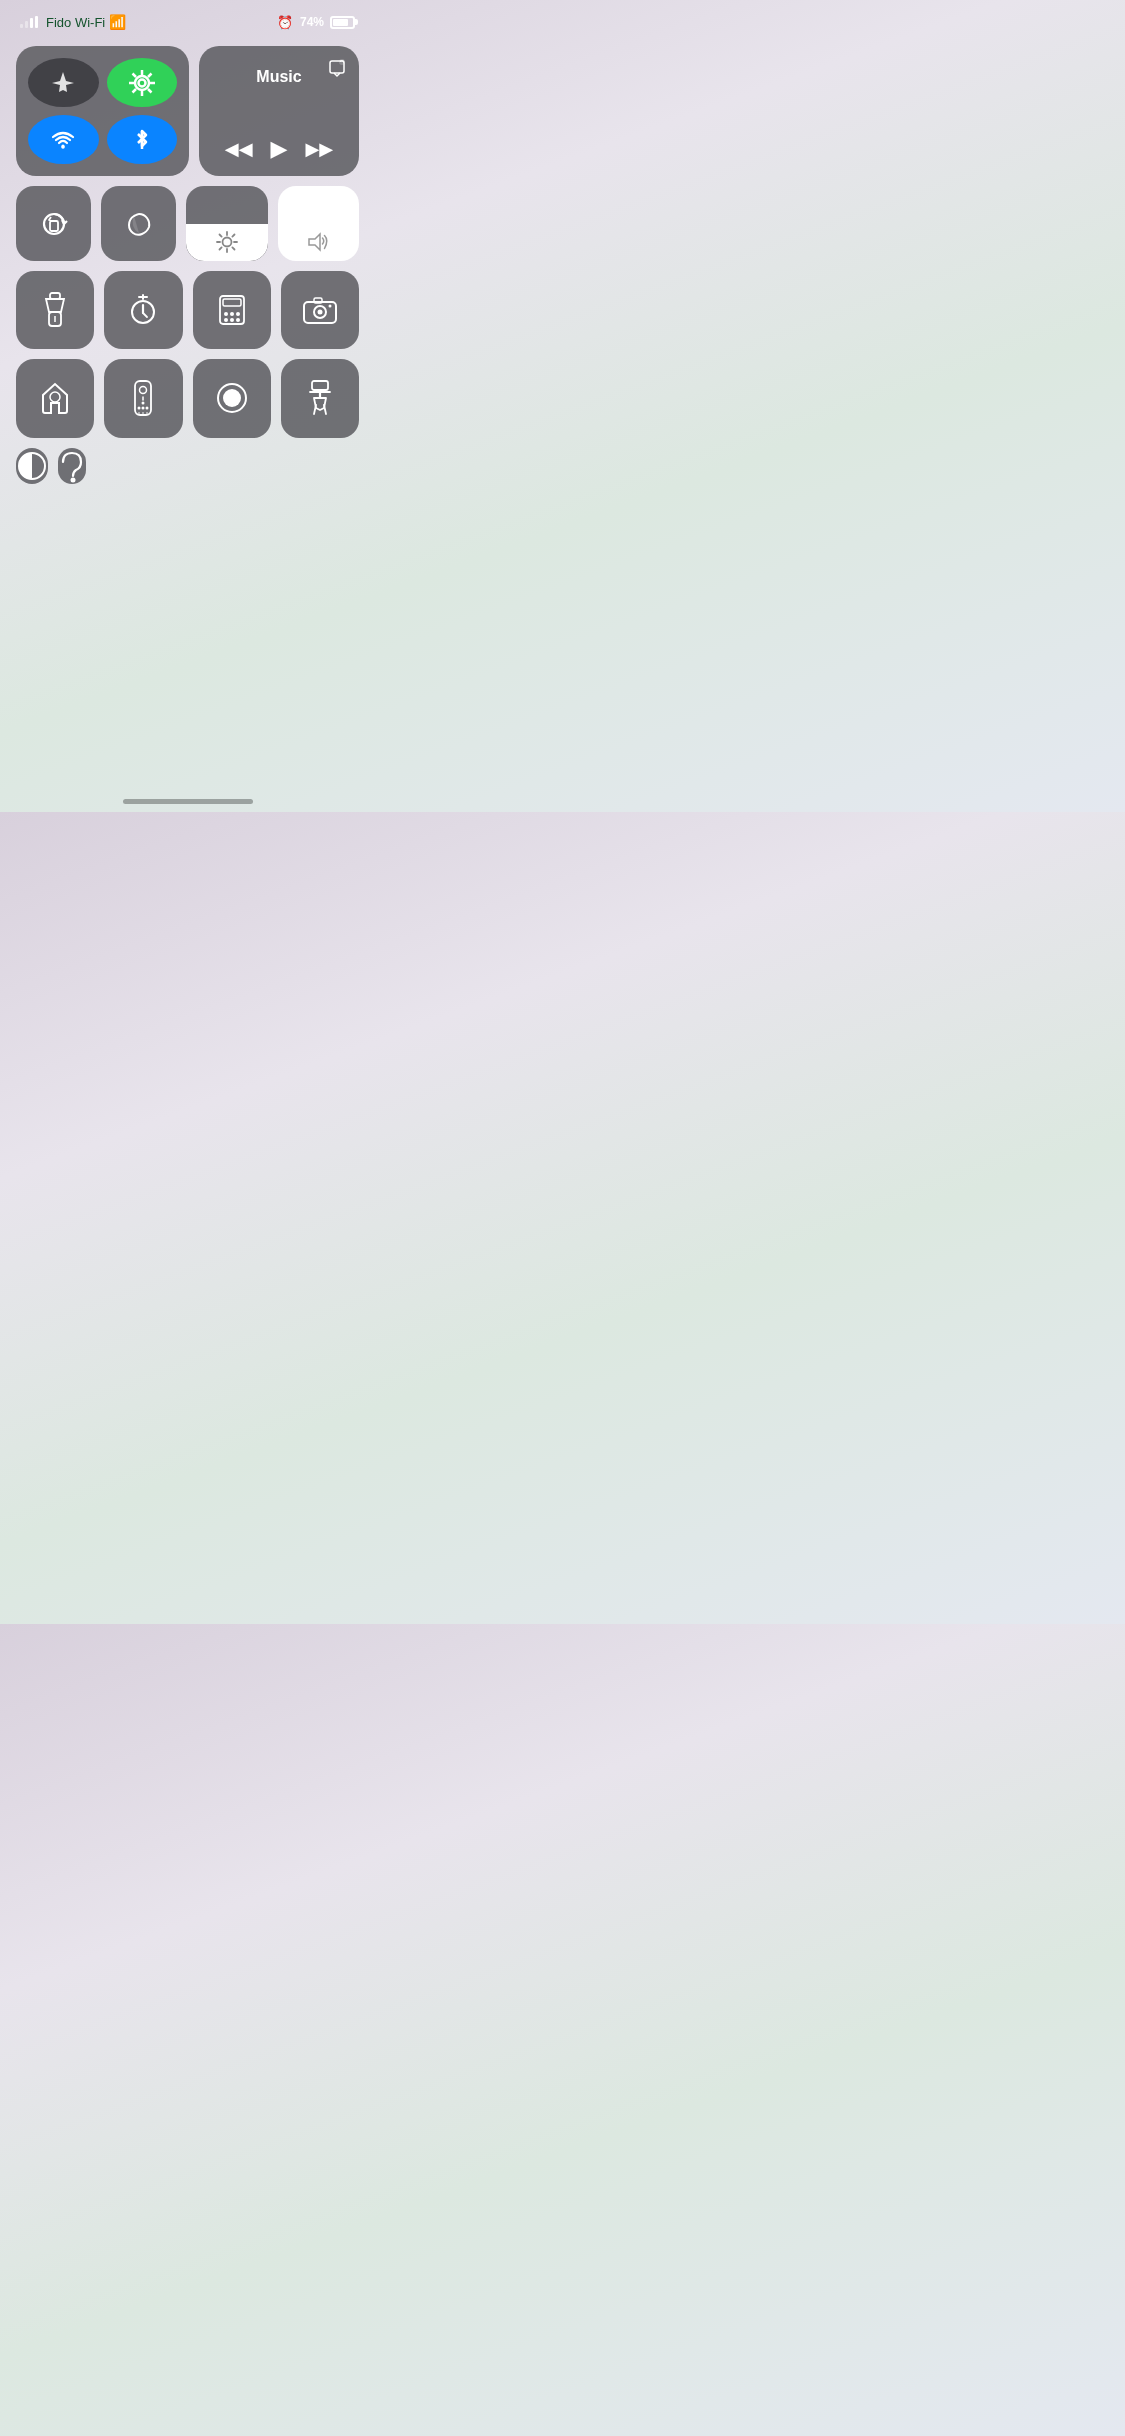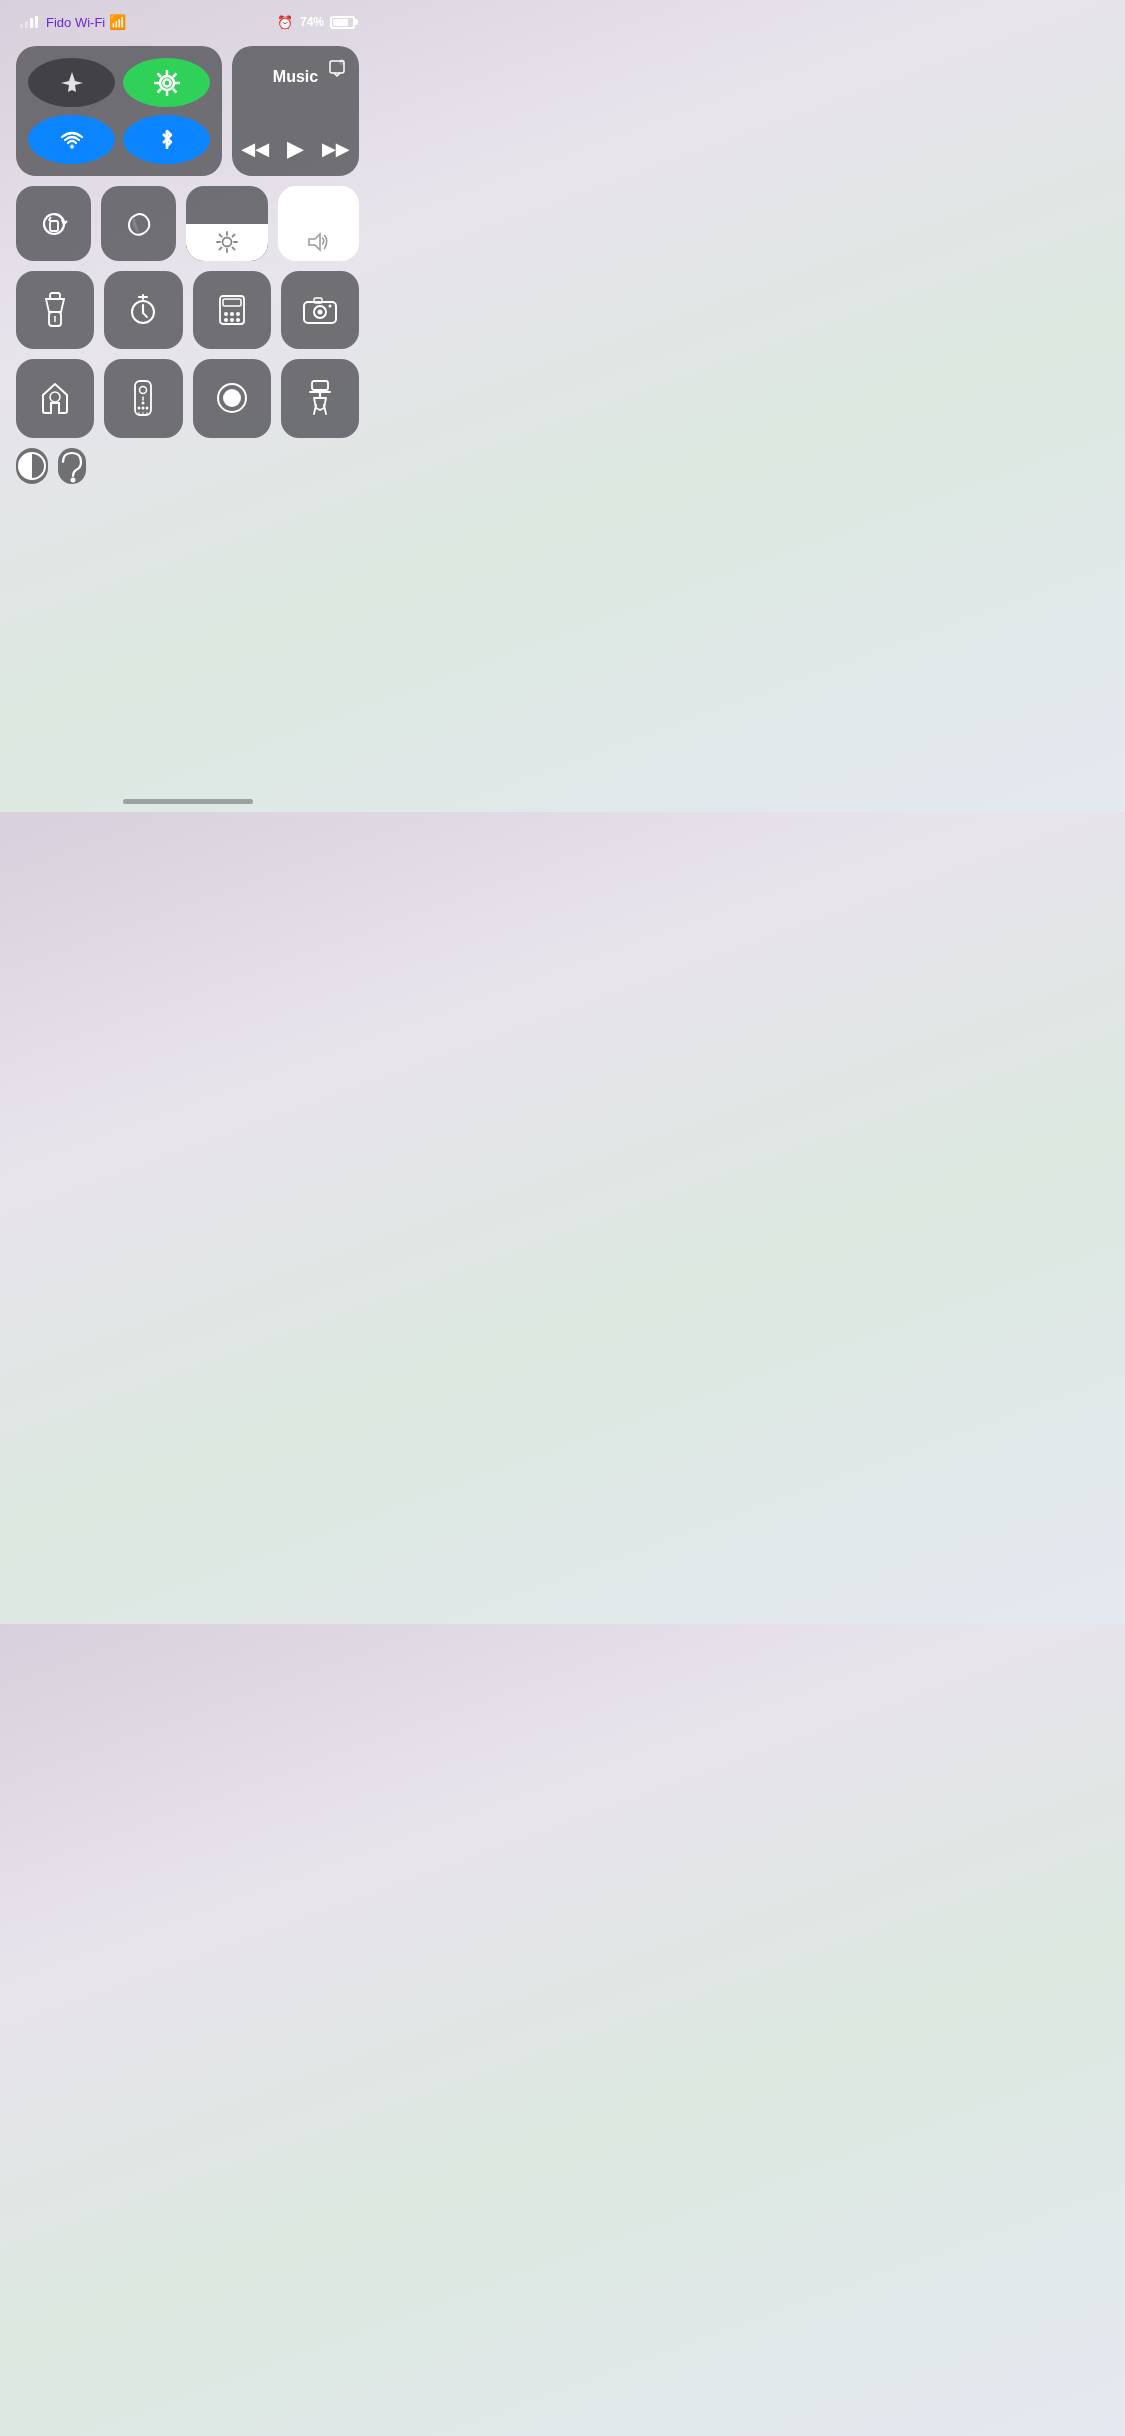--- a/index.html
+++ b/index.html
@@ -122,21 +122,21 @@
       justify-content: center;
       font-size: 22px;
       cursor: pointer;
     }
 
     .conn-btn.dark { background: rgba(60, 60, 65, 0.9); }
     .conn-btn.green { background: #30d158; }
     .conn-btn.blue { background: #0a84ff; }
 
     .music-tile {
-      width: 127px;
+      width: 160px;
       background: rgba(90, 90, 95, 0.85);
       border-radius: 20px;
       display: flex;
       flex-direction: column;
       align-items: center;
       justify-content: space-between;
       padding: 14px 12px 14px 12px;
       position: relative;
     }
 
@@ -236,21 +236,21 @@
 <body>
 
 <div class="status-bar">
   <div class="status-left">
     <div class="signal-bars">
       <div class="signal-bar"></div>
       <div class="signal-bar"></div>
       <div class="signal-bar"></div>
       <div class="signal-bar"></div>
     </div>
-    <span style="color:#6d28d9;font-size:13px;font-weight:500;margin-left:4px;">Fido Wi-Fi</span>
+    <span style="color:#14532d;font-size:13px;font-weight:500;margin-left:4px;">Fido Wi-Fi</span>
     <span style="color:white;font-size:14px;">📶</span>
   </div>
   <div class="status-right">
     <span style="font-size:13px;">⏰</span>
     <span>74%</span>
     <div class="battery">
       <div class="battery-fill"></div>
     </div>
   </div>
 </div>

